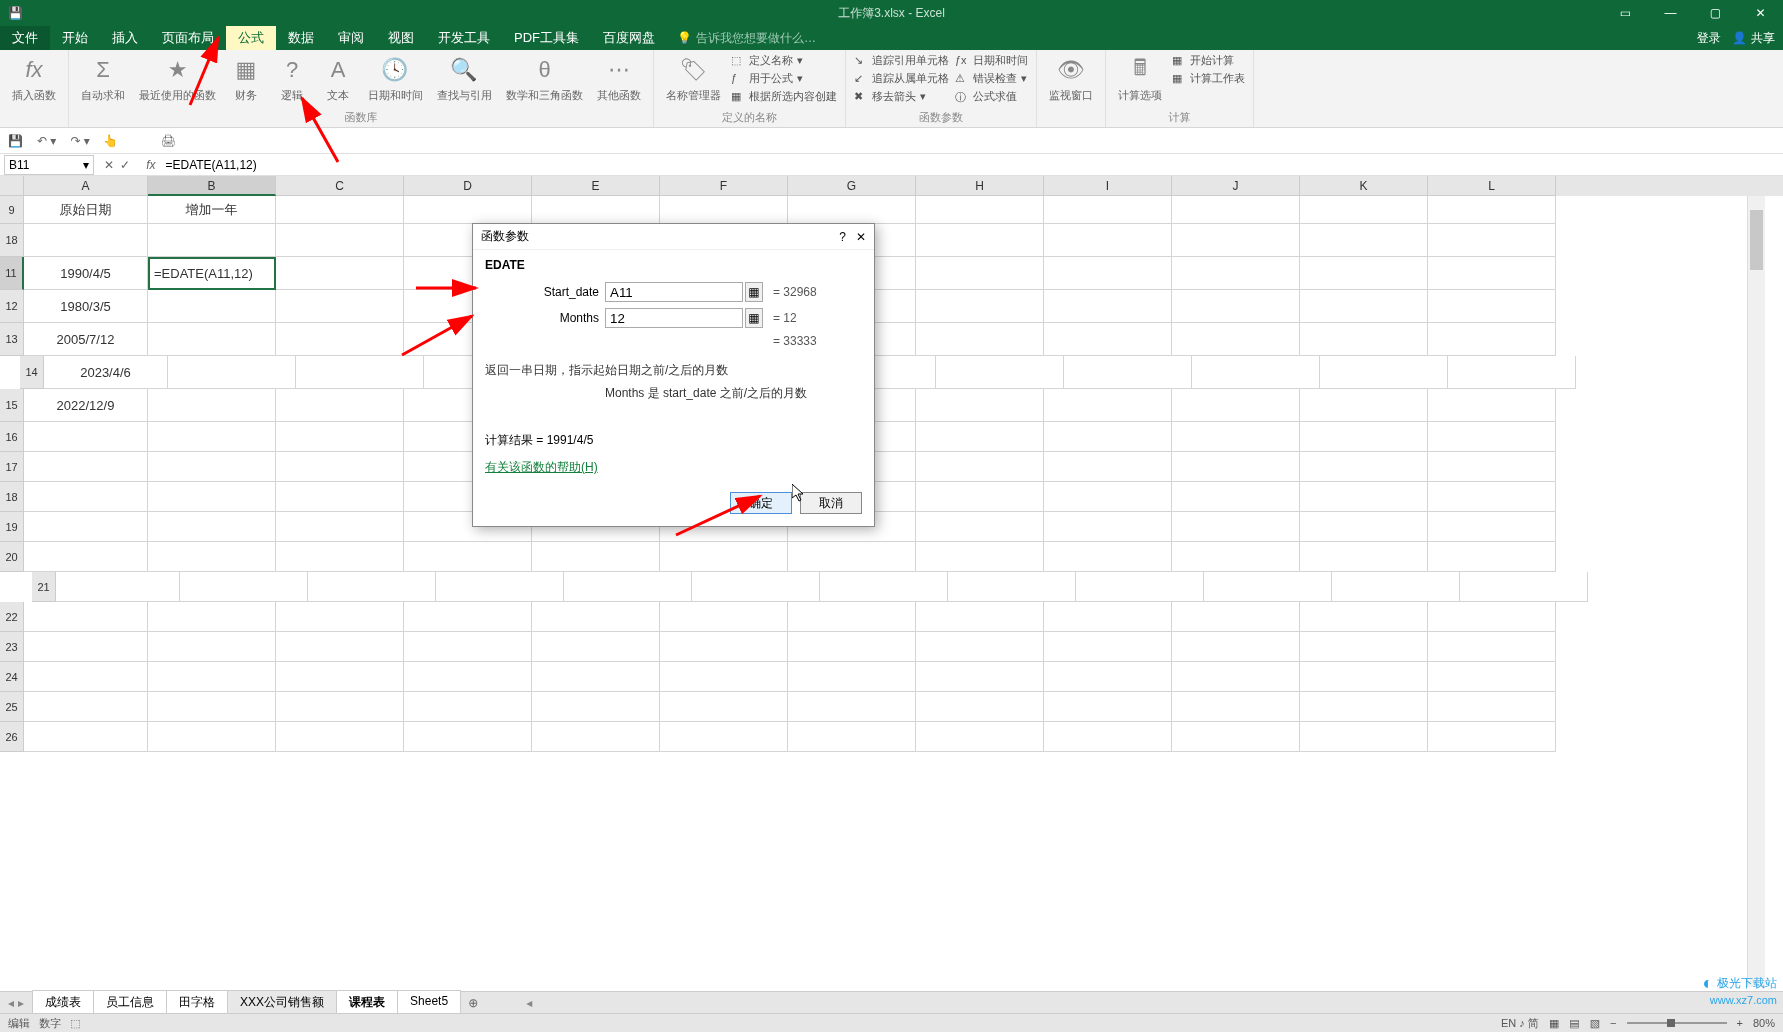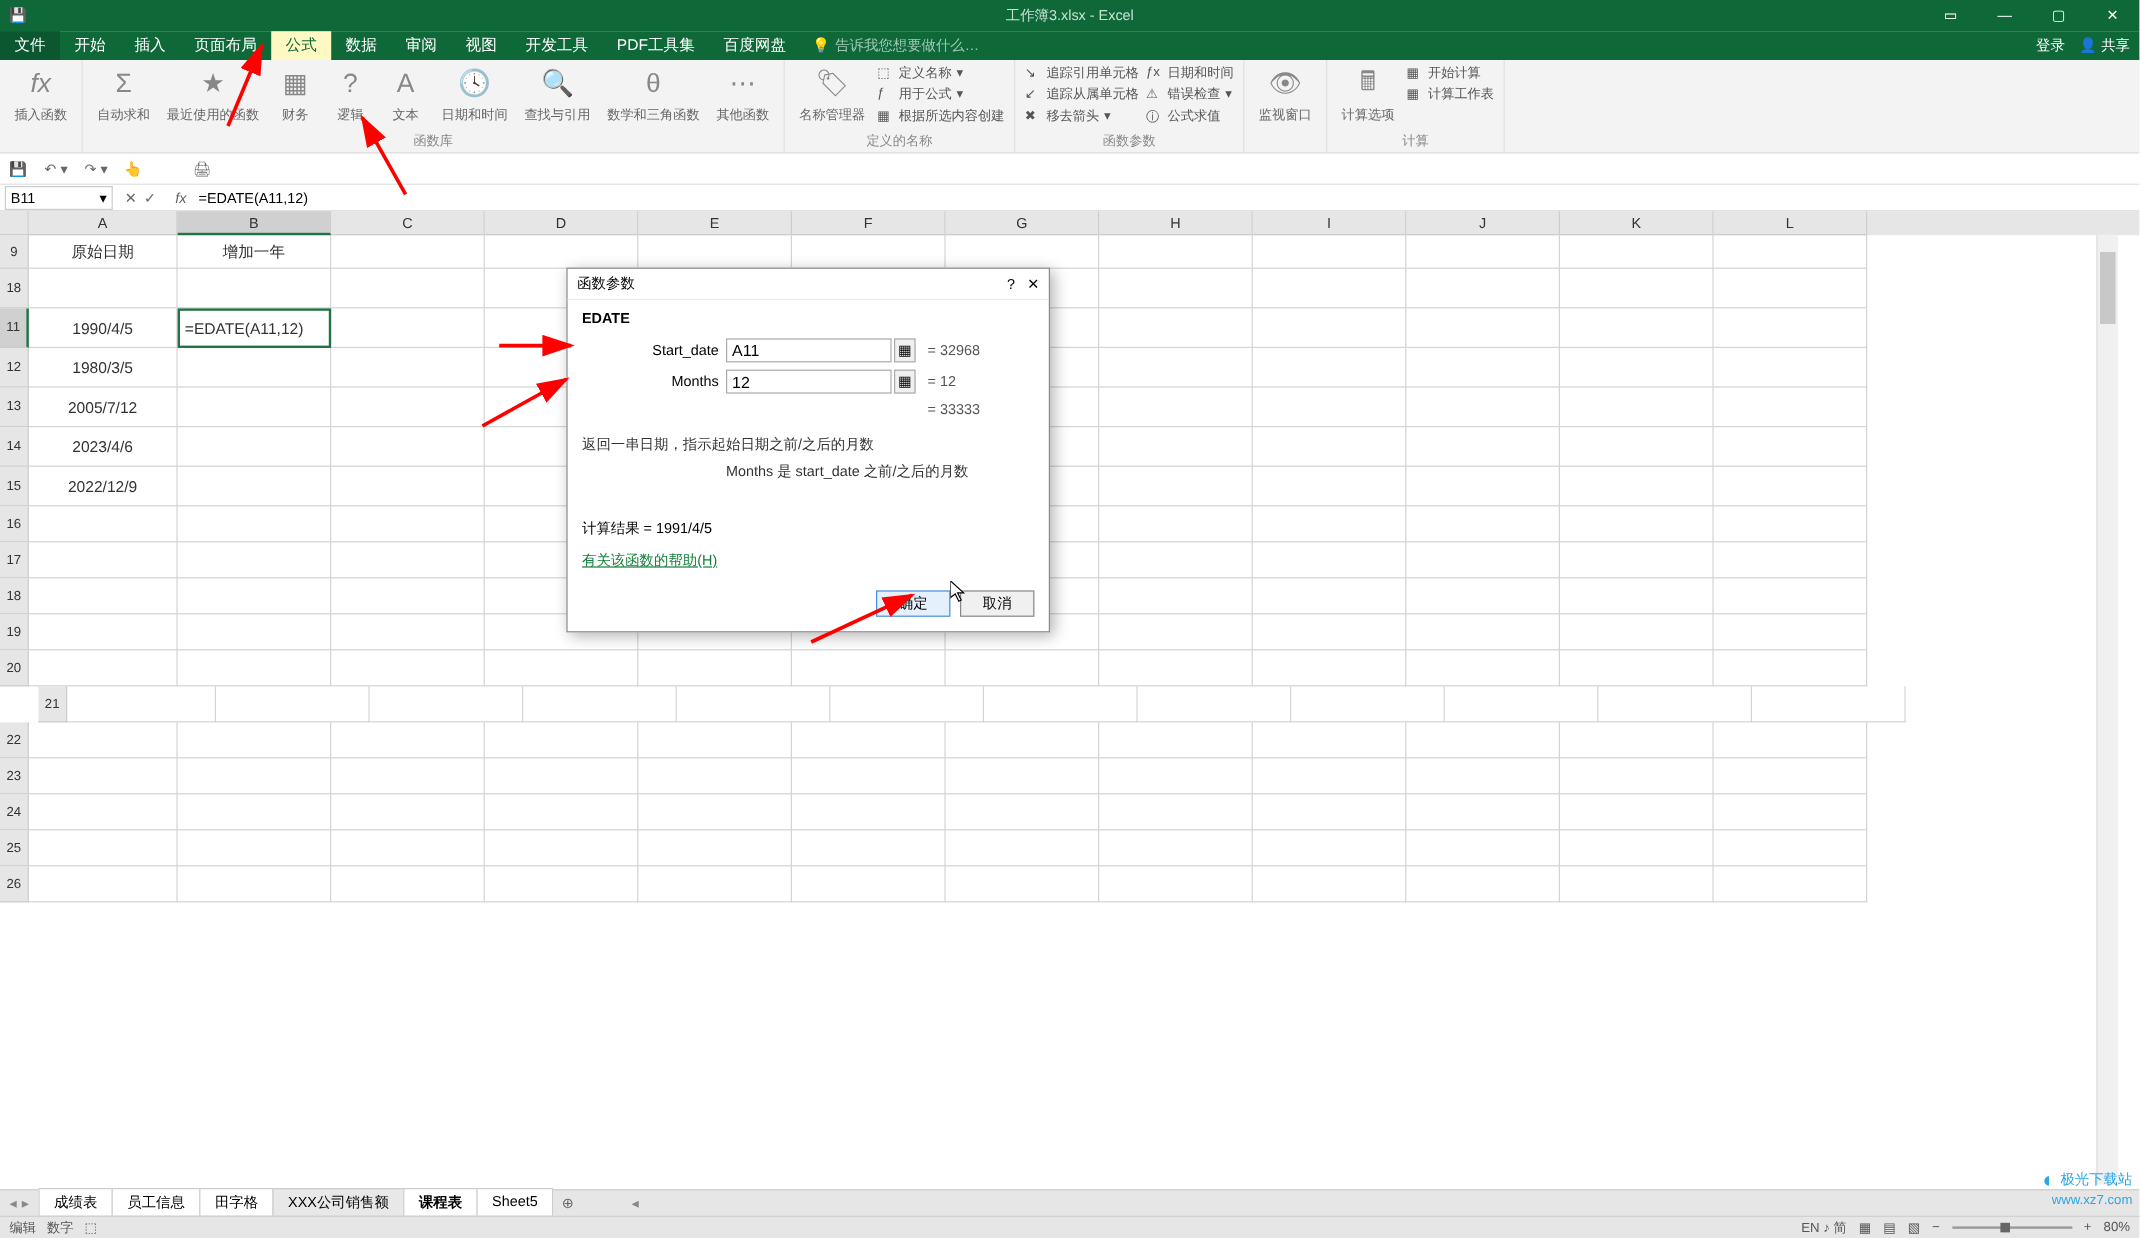--- a/index.html
+++ b/index.html
@@ -368,21 +368,21 @@
         <div class="cell" style="width: 128px;"></div>
         <div class="cell" style="width: 128px;"></div>
         <div class="cell" style="width: 128px;"></div>
         <div class="cell" style="width: 128px;"></div>
         <div class="cell" style="width: 128px;"></div>
         <div class="cell" style="width: 128px;"></div>
         <div class="cell" style="width: 128px;"></div>
         <div class="cell" style="width: 128px;"></div>
         <div class="cell" style="width: 128px;"></div>
       </div>
-      <div class="row" style="height: 33px;">
+      <div class="row" style="height: 33px; padding-left: 20px;">
         <div class="row-header" style="line-height: 33px;">14</div>
         <div class="cell center" style="width: 124px;">2023/4/6</div>
         <div class="cell" style="width: 128px;"></div>
         <div class="cell" style="width: 128px;"></div>
         <div class="cell" style="width: 128px;"></div>
         <div class="cell" style="width: 128px;"></div>
         <div class="cell" style="width: 128px;"></div>
         <div class="cell" style="width: 128px;"></div>
         <div class="cell" style="width: 128px;"></div>
         <div class="cell" style="width: 128px;"></div>

